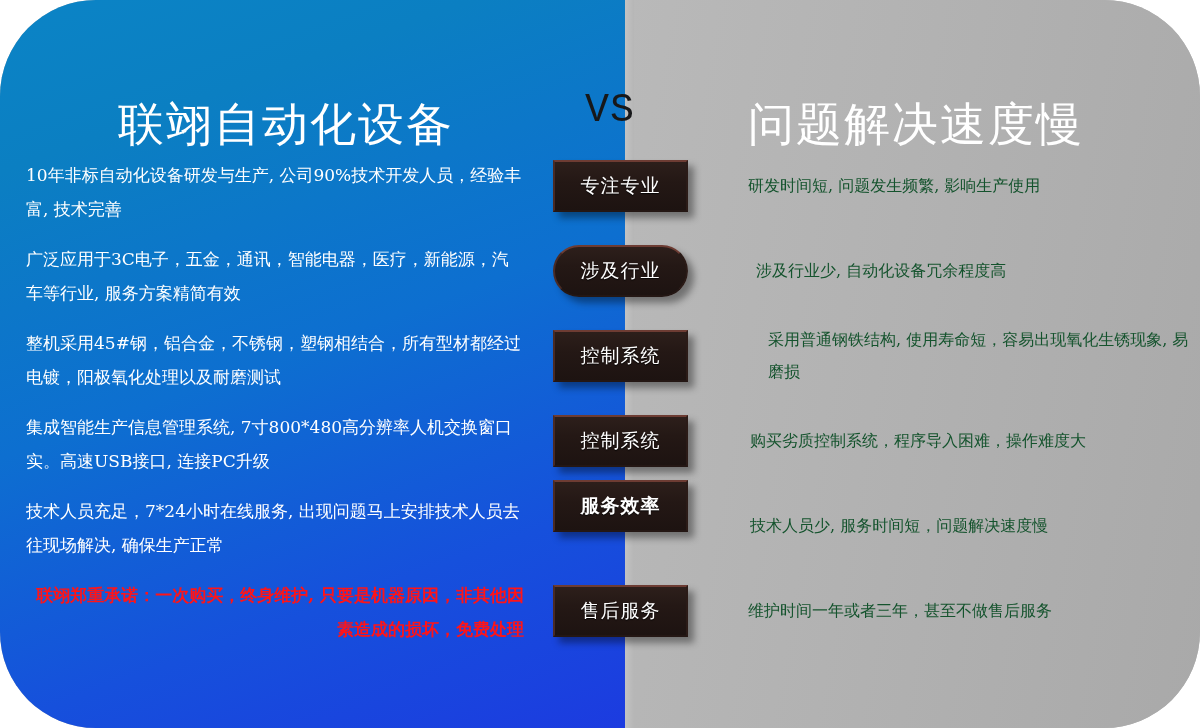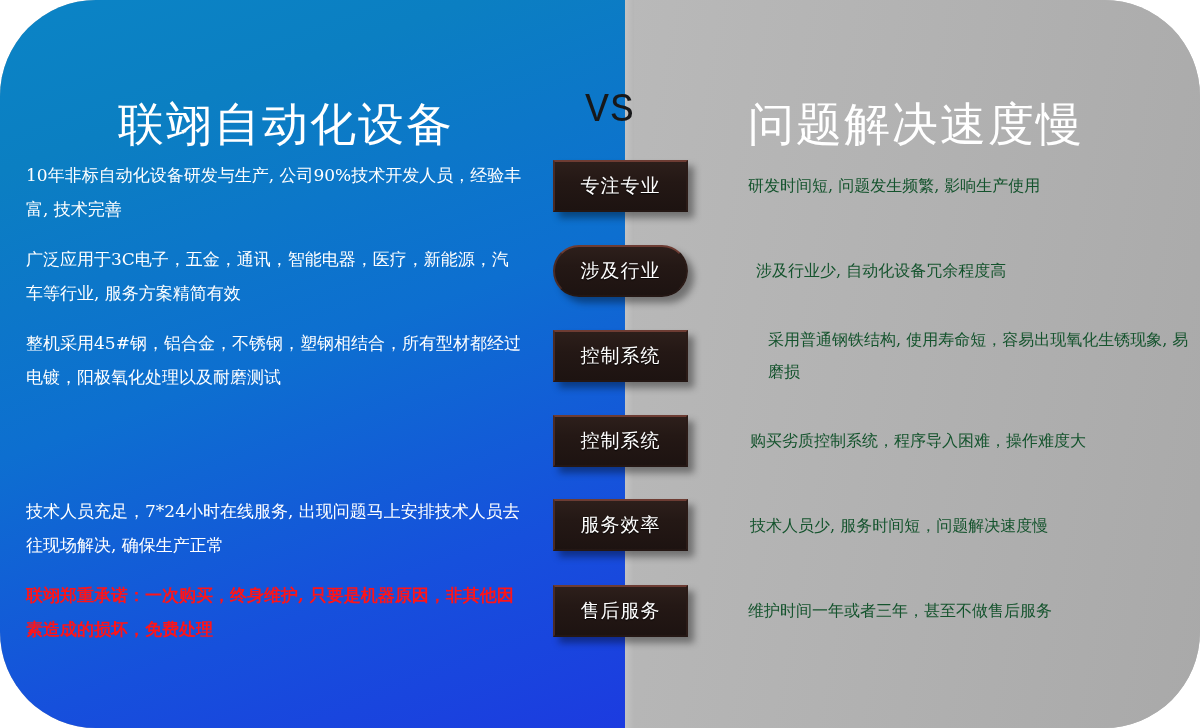--- a/index.html
+++ b/index.html
@@ -80,20 +80,21 @@
     left: 26px;
     width: 498px;
     color: #ffffff;
     font-size: 17px;
     line-height: 34px;
     font-family: "DejaVu Serif", "Liberation Serif", serif;
   }
   .col-left-text.promise {
     color: #ff1418;
     font-weight: bold;
+    text-align: right;
   }
 
   .col-right-text {
     position: absolute;
     width: 430px;
     color: #14532d;
     font-size: 16px;
     line-height: 32px;
     font-family: "DejaVu Serif", "Liberation Serif", serif;
   }
@@ -133,36 +134,37 @@
   <div class="bg-right"></div>
   <div class="bg-right-edge"></div>
 
   <div class="title" id="title-left">联翊自动化设备</div>
   <div id="vs-label">VS</div>
   <div class="title" id="title-right">问题解决速度慢</div>
 
   <div class="col-left-text" style="top:158px;">10年非标自动化设备研发与生产, 公司90%技术开发人员，经验丰富, 技术完善</div>
   <div class="col-left-text" style="top:242px;">广泛应用于3C电子，五金，通讯，智能电器，医疗，新能源，汽车等行业, 服务方案精简有效</div>
   <div class="col-left-text" style="top:326px;">整机采用45#钢，铝合金，不锈钢，塑钢相结合，所有型材都经过电镀，阳极氧化处理以及耐磨测试</div>
+  <div class="col-left-text" style="top:410px;">集成智能生产信息管理系统, 7寸800*480高分辨率人机交换窗口实。高速USB接口, 连接PC升级</div>
   <div class="col-left-text" style="top:494px;">技术人员充足，7*24小时在线服务, 出现问题马上安排技术人员去往现场解决, 确保生产正常</div>
   <div class="col-left-text promise" style="top:578px;">联翊郑重承诺：一次购买，终身维护, 只要是机器原因，非其他因素造成的损坏，免费处理</div>
 
   <div class="badge" style="top:160px;">
     <span class="badge-label">专注专业</span>
   </div>
   <div class="badge" style="top:245px;border-radius:26px;">
     <span class="badge-label">涉及行业</span>
   </div>
   <div class="badge" style="top:330px;">
     <span class="badge-label">控制系统</span>
   </div>
   <div class="badge" style="top:415px;">
     <span class="badge-label">控制系统</span>
   </div>
-  <div class="badge" style="top:499px;">
+  <div class="badge" style="top:480px;font-weight:bold;">
     <span class="badge-label">服务效率</span>
   </div>
   <div class="badge" style="top:585px;">
     <span class="badge-label">售后服务</span>
   </div>
 
   <div class="col-right-text" style="left:748px; top:170px;">研发时间短, 问题发生频繁, 影响生产使用</div>
   <div class="col-right-text" style="left:756px; top:255px;">涉及行业少, 自动化设备冗余程度高</div>
   <div class="col-right-text" style="left:748px; top:324px;margin-left:20px;">采用普通钢铁结构, 使用寿命短，容易出现氧化生锈现象, 易磨损</div>
   <div class="col-right-text" style="left:750px; top:425px;">购买劣质控制系统，程序导入困难，操作难度大</div>

